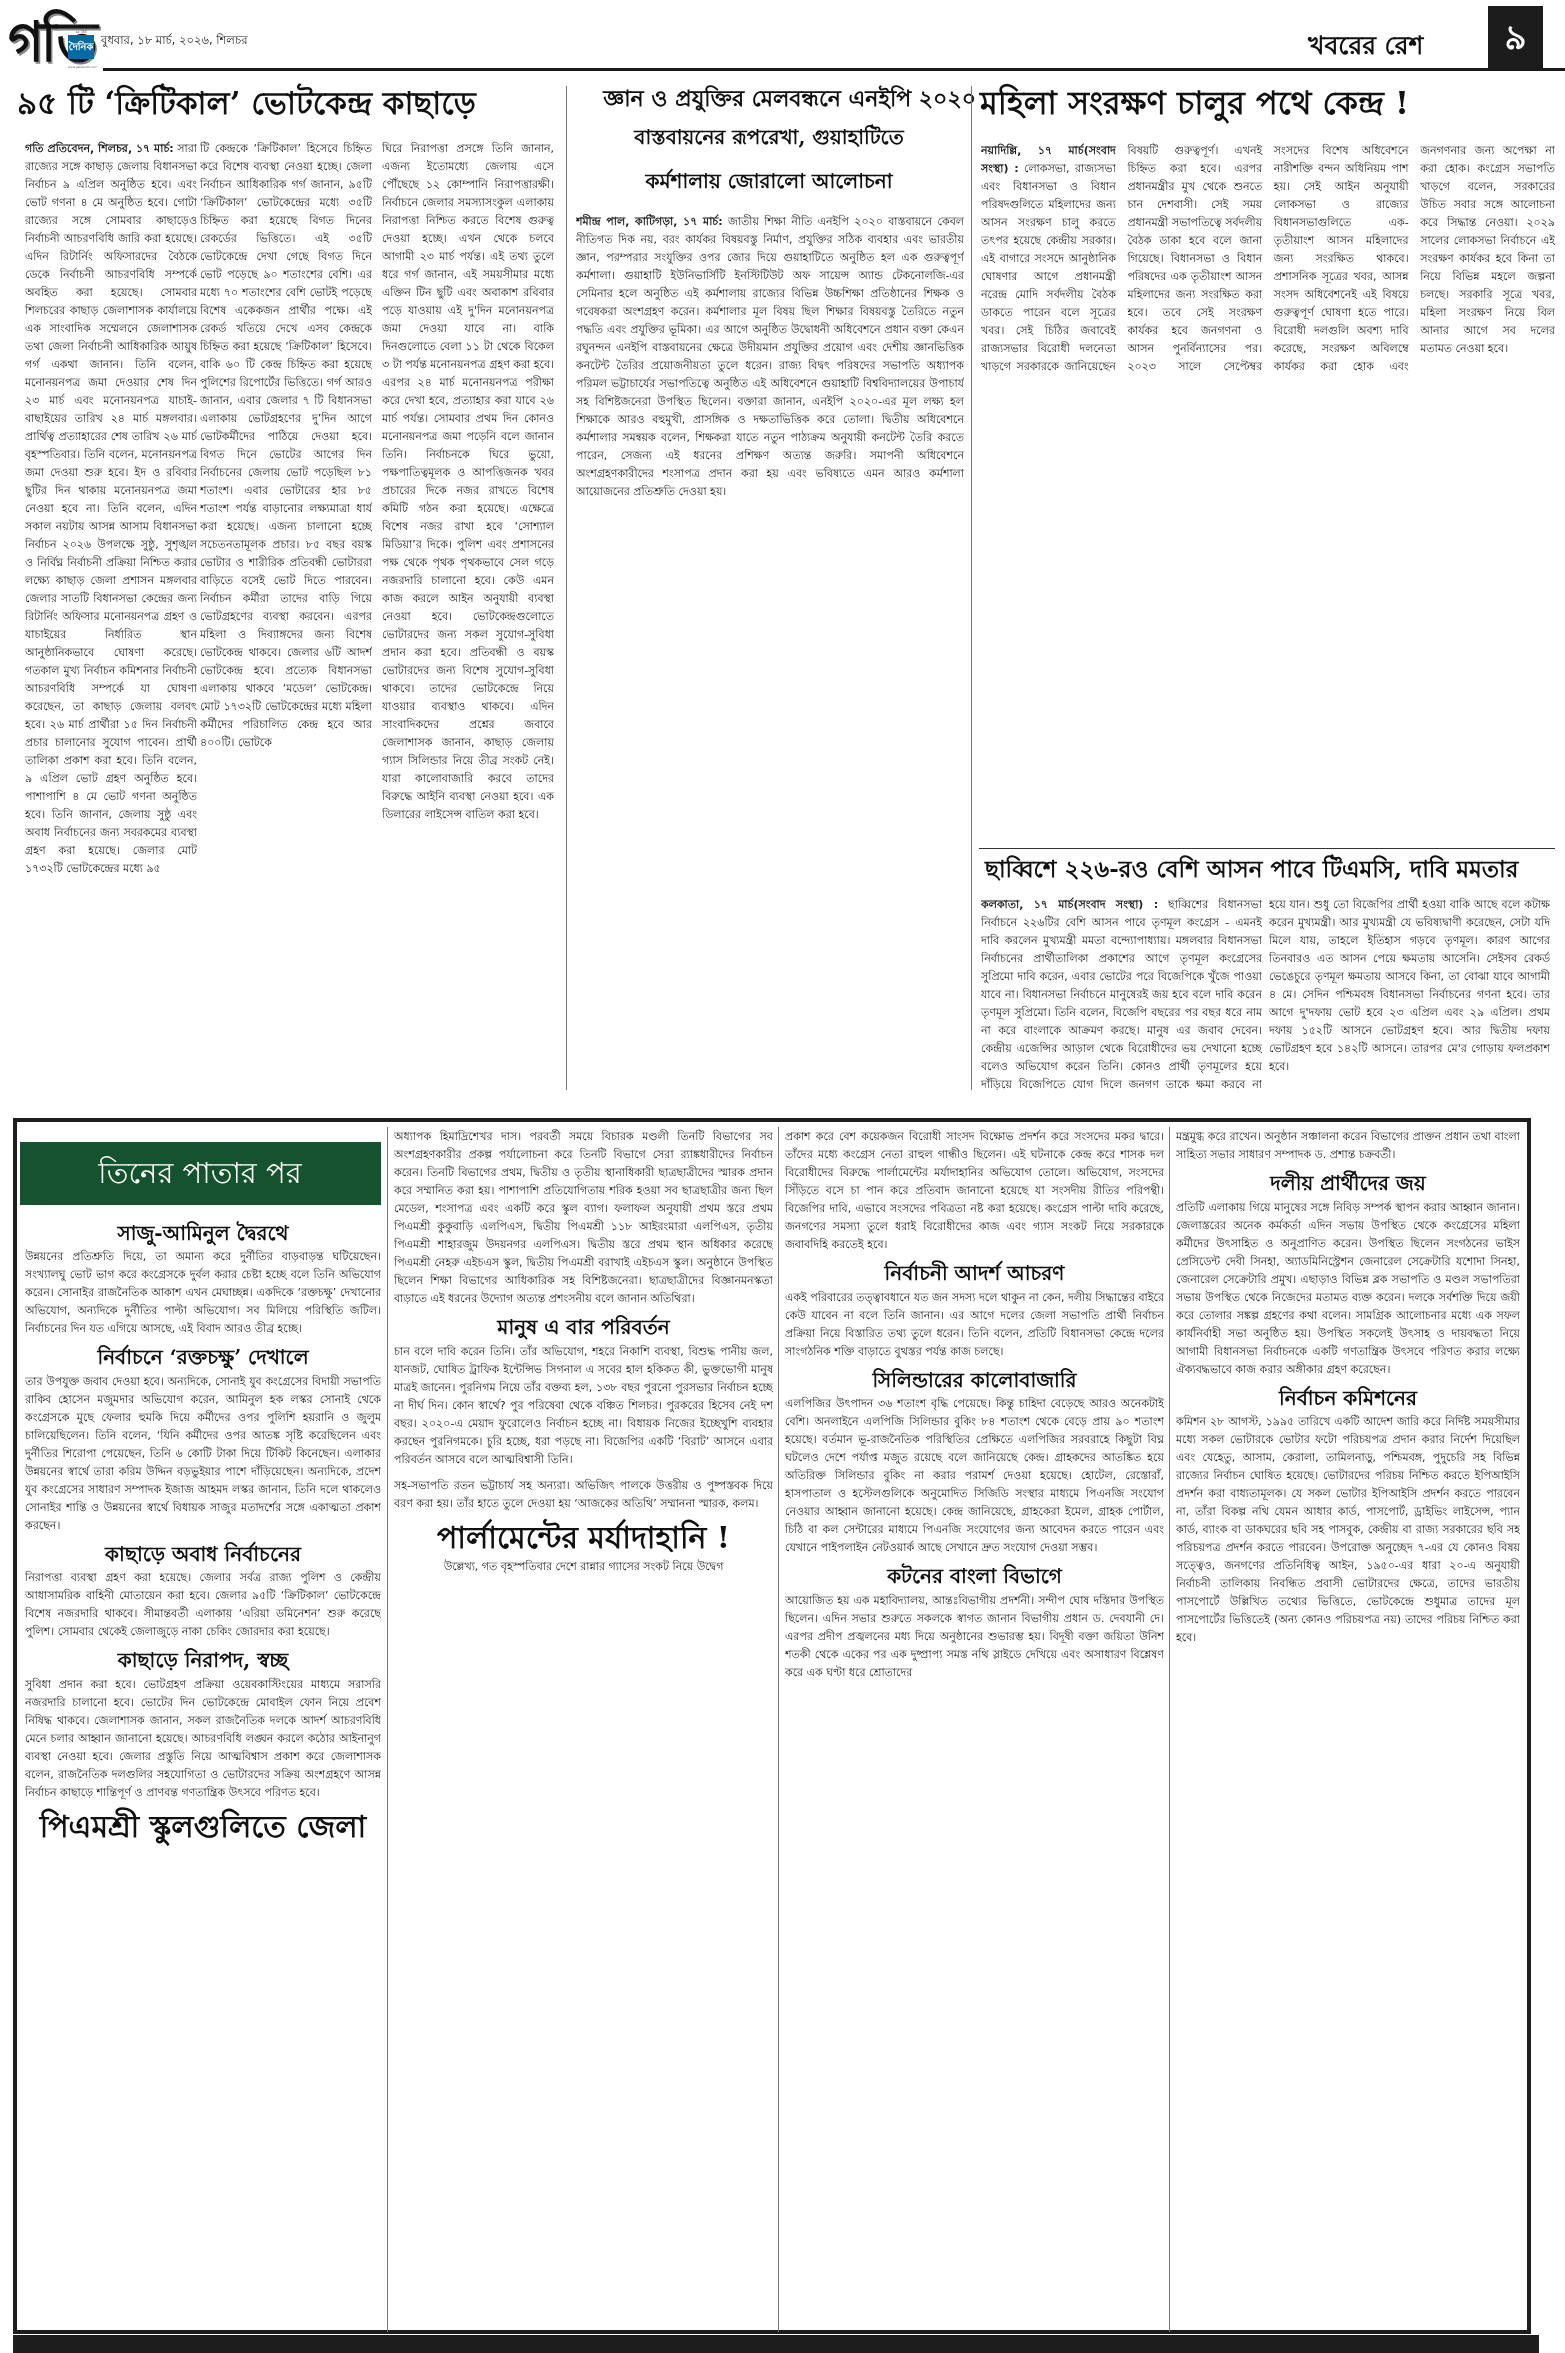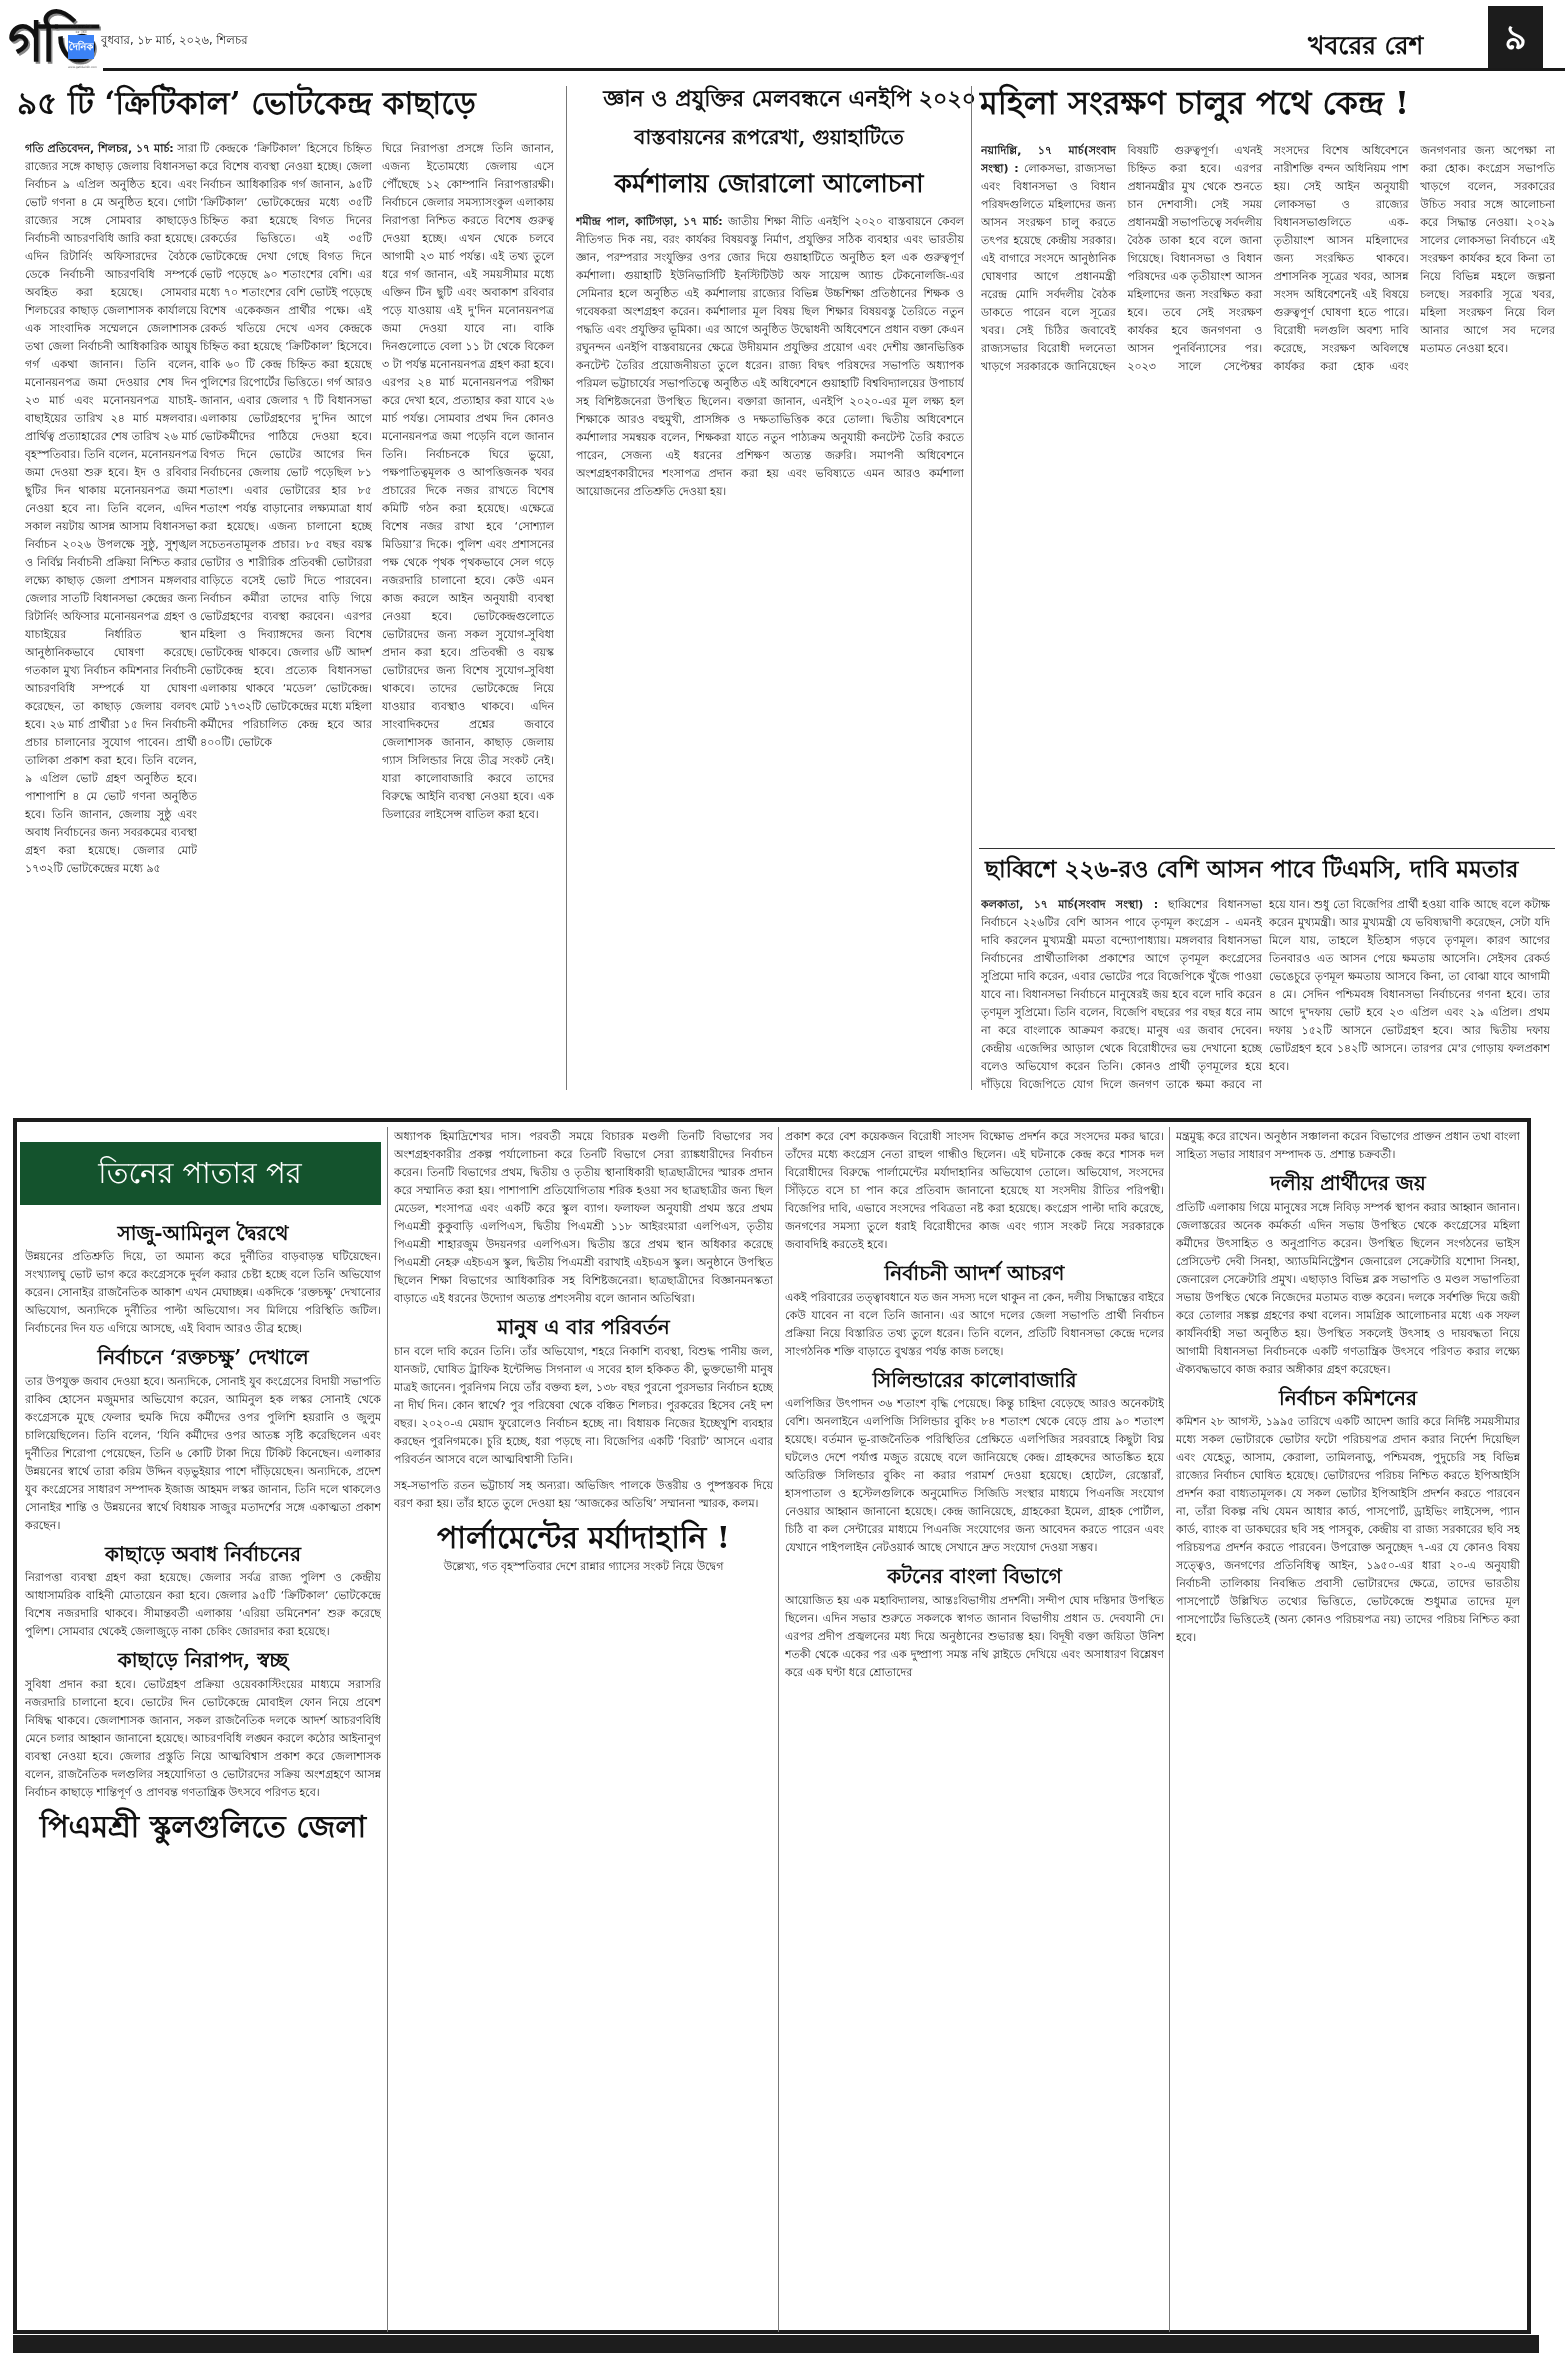--- a/index.html
+++ b/index.html
@@ -27,40 +27,40 @@
   .cont-banner{left:19.5px;top:1142px;width:361px;height:63px;background:#14532d;color:#fff;font-family:"DejaVu Serif",serif;font-size:29px;line-height:63px;text-align:center;}
   .sub-hl{font-family:"DejaVu Serif",serif;font-weight:bold;font-size:20px;color:#111;text-align:center;line-height:1.1;}
   .bottom-bar{left:12.6px;top:2335px;width:1526px;height:18.4px;background:#1d1d1d;}
 </style>
 </head>
 <body>
 
 <div class="abs logo">গতি</div>
 <div class="abs logo-badge">
   <div class="badge-top">দৈনিক ও প্রতিষ্ঠা ৬৫ বছর</div>
-  <div class="badge-red" style="background: #3b82f6;">দৈনিক</div>
+  <div class="badge-red" style="background: #0369a1;">দৈনিক</div>
   <div class="badge-bot">শিলচর · www.gatidainik.com</div>
 </div>
 <div class="abs date">বুধবার, ১৮ মার্চ, ২০২৬, শিলচর</div>
 <div class="abs section-name">খবরের রেশ</div>
 <div class="abs page-num">৯</div>
 <div class="abs rule-top"></div>
 
 <div class="abs hl" style="left:17px;top:87px;font-size:31px;">৯৫ টি ‘ক্রিটিকাল’ ভোটকেন্দ্র কাছাড়ে</div>
 <div class="abs body" style="left:25px;top:140px;width:172px;height:941px;">
   <span class="byline">গতি প্রতিবেদন, শিলচর, ১৭ মার্চ:</span>
   <span>সারা রাজ্যের সঙ্গে কাছাড় জেলায় বিধানসভা নির্বাচন ৯ এপ্রিল অনুষ্ঠিত হবে। এবং ভোট গণনা ৪ মে অনুষ্ঠিত হবে। গোটা রাজ্যের সঙ্গে সোমবার কাছাড়েও নির্বাচনী আচরণবিধি জারি করা হয়েছে। এদিন রিটার্নিং অফিসারদের বৈঠকে ডেকে নির্বাচনী আচরণবিধি সম্পর্কে অবহিত করা হয়েছে। সোমবার শিলচরের কাছাড় জেলাশাসক কার্যালয়ে এক সাংবাদিক সম্মেলনে জেলাশাসক তথা জেলা নির্বাচনী আধিকারিক আয়ুষ গর্গ একথা জানান। তিনি বলেন, মনোনয়নপত্র জমা দেওয়ার শেষ দিন ২৩ মার্চ এবং মনোনয়নপত্র যাচাই-বাছাইয়ের তারিখ ২৪ মার্চ মঙ্গলবার। প্রার্থিত্ব প্রত্যাহারের শেষ তারিখ ২৬ মার্চ বৃহস্পতিবার। তিনি বলেন, মনোনয়নপত্র জমা দেওয়া শুরু হবে। ইদ ও রবিবার ছুটির দিন থাকায় মনোনয়নপত্র জমা নেওয়া হবে না। তিনি বলেন, এদিন সকাল নয়টায় আসন্ন আসাম বিধানসভা নির্বাচন ২০২৬ উপলক্ষে সুষ্ঠু, সুশৃঙ্খল ও নির্বিঘ্ন নির্বাচনী প্রক্রিয়া নিশ্চিত করার লক্ষ্যে কাছাড় জেলা প্রশাসন মঙ্গলবার জেলার সাতটি বিধানসভা কেন্দ্রের জন্য রিটার্নিং অফিসার মনোনয়নপত্র গ্রহণ ও যাচাইয়ের নির্ধারিত স্থান আনুষ্ঠানিকভাবে ঘোষণা করেছে। গতকাল মুখ্য নির্বাচন কমিশনার নির্বাচনী আচরণবিধি সম্পর্কে যা ঘোষণা করেছেন, তা কাছাড় জেলায় বলবৎ হবে। ২৬ মার্চ প্রার্থীরা ১৫ দিন নির্বাচনী প্রচার চালানোর সুযোগ পাবেন। প্রার্থী তালিকা প্রকাশ করা হবে। তিনি বলেন, ৯ এপ্রিল ভোট গ্রহণ অনুষ্ঠিত হবে। পাশাপাশি ৪ মে ভোট গণনা অনুষ্ঠিত হবে। তিনি জানান, জেলায় সুষ্ঠু এবং অবাধ নির্বাচনের জন্য সবরকমের ব্যবস্থা গ্রহণ করা হয়েছে। জেলার মোট ১৭৩২টি ভোটকেন্দ্রের মধ্যে ৯৫</span>
 </div>
 <div class="abs body" style="left:200px;top:140px;width:172px;height:941px;">টি কেন্দ্রকে ‘ক্রিটিকাল’ হিসেবে চিহ্নিত করে বিশেষ ব্যবস্থা নেওয়া হচ্ছে। জেলা নির্বাচন আধিকারিক গর্গ জানান, ৯৫টি ‘ক্রিটিকাল’ ভোটকেন্দ্রের মধ্যে ৩৫টি চিহ্নিত করা হয়েছে বিগত দিনের রেকর্ডের ভিত্তিতে। এই ৩৫টি ভোটকেন্দ্রে দেখা গেছে বিগত দিনে ভোট পড়েছে ৯০ শতাংশের বেশি। এর মধ্যে ৭০ শতাংশের বেশি ভোটই পড়েছে বিশেষ একেকজন প্রার্থীর পক্ষে। এই রেকর্ড খতিয়ে দেখে এসব কেন্দ্রকে চিহ্নিত করা হয়েছে ‘ক্রিটিকাল’ হিসেবে। বাকি ৬০ টি কেন্দ্র চিহ্নিত করা হয়েছে পুলিশের রিপোর্টের ভিত্তিতে। গর্গ আরও জানান, এবার জেলার ৭ টি বিধানসভা এলাকায় ভোটগ্রহণের দু’দিন আগে ভোটকর্মীদের পাঠিয়ে দেওয়া হবে। বিগত দিনে ভোটের আগের দিন নির্বাচনের জেলায় ভোট পড়েছিল ৮১ শতাংশ। এবার ভোটারের হার ৮৫ শতাংশ পর্যন্ত বাড়ানোর লক্ষ্যমাত্রা ধার্য করা হয়েছে। এজন্য চালানো হচ্ছে সচেতনতামূলক প্রচার। ৮৫ বছর বয়স্ক ভোটার ও শারীরিক প্রতিবন্ধী ভোটাররা বাড়িতে বসেই ভোট দিতে পারবেন। নির্বাচন কর্মীরা তাদের বাড়ি গিয়ে ভোটগ্রহণের ব্যবস্থা করবেন। এরপর মহিলা ও দিব্যাঙ্গদের জন্য বিশেষ ভোটকেন্দ্র থাকবে। জেলার ৬টি আদর্শ ভোটকেন্দ্র হবে। প্রত্যেক বিধানসভা এলাকায় থাকবে ‘মডেল’ ভোটকেন্দ্র। মোট ১৭৩২টি ভোটকেন্দ্রের মধ্যে মহিলা কর্মীদের পরিচালিত কেন্দ্র হবে আর ৪০০টি। ভোটকে</div>
 <div class="abs body" style="left:382px;top:140px;width:172px;height:941px;">ঘিরে নিরাপত্তা প্রসঙ্গে তিনি জানান, এজন্য ইতোমধ্যে জেলায় এসে পৌঁছেছে ১২ কোম্পানি নিরাপত্তারক্ষী। নির্বাচনে জেলার সমস্যাসংকুল এলাকায় নিরাপত্তা নিশ্চিত করতে বিশেষ গুরুত্ব দেওয়া হচ্ছে। এখন থেকে চলবে আগামী ২৩ মার্চ পর্যন্ত। এই তথ্য তুলে ধরে গর্গ জানান, এই সময়সীমার মধ্যে এক্তিন টিন ছুটি এবং অবাকাশ রবিবার পড়ে যাওয়ায় এই দু'দিন মনোনয়নপত্র জমা দেওয়া যাবে না। বাকি দিনগুলোতে বেলা ১১ টা থেকে বিকেল ৩ টা পর্যন্ত মনোনয়নপত্র গ্রহণ করা হবে। এরপর ২৪ মার্চ মনোনয়নপত্র পরীক্ষা করে দেখা হবে, প্রত্যাহার করা যাবে ২৬ মার্চ পর্যন্ত। সোমবার প্রথম দিন কোনও মনোনয়নপত্র জমা পড়েনি বলে জানান তিনি। নির্বাচনকে ঘিরে ভুয়ো, পক্ষপাতিত্বমূলক ও আপত্তিজনক খবর প্রচারের দিকে নজর রাখতে বিশেষ কমিটি গঠন করা হয়েছে। এক্ষেত্রে বিশেষ নজর রাখা হবে ‘সোশ্যাল মিডিয়া’র দিকে। পুলিশ এবং প্রশাসনের পক্ষ থেকে পৃথক পৃথকভাবে সেল গড়ে নজরদারি চালানো হবে। কেউ এমন কাজ করলে আইন অনুযায়ী ব্যবস্থা নেওয়া হবে। ভোটকেন্দ্রগুলোতে ভোটারদের জন্য সকল সুযোগ-সুবিধা প্রদান করা হবে। প্রতিবন্ধী ও বয়স্ক ভোটারদের জন্য বিশেষ সুযোগ-সুবিধা থাকবে। তাদের ভোটকেন্দ্রে নিয়ে যাওয়ার ব্যবস্থাও থাকবে। এদিন সাংবাদিকদের প্রশ্নের জবাবে জেলাশাসক জানান, কাছাড় জেলায় গ্যাস সিলিন্ডার নিয়ে তীব্র সংকট নেই। যারা কালোবাজারি করবে তাদের বিরুদ্ধে আইনি ব্যবস্থা নেওয়া হবে। এক ডিলারের লাইসেন্স বাতিল করা হবে।</div>
 <div class="abs col-rule" style="left:566px;top:86px;height:1004px;"></div>
 
 <div class="abs hl" style="left:586px;top:87px;width:390px;text-align:right;font-size:22px;">জ্ঞান ও প্রযুক্তির মেলবন্ধনে এনইপি ২০২০</div>
 <div class="abs hl" style="left:574px;top:127px;width:390px;text-align:center;font-size:20px;">বাস্তবায়নের রূপরেখা, গুয়াহাটিতে</div>
-<div class="abs hl" style="left:574px;top:171px;width:390px;text-align:center;font-size:25px;">কর্মশালায় জোরালো আলোচনা</div>
+<div class="abs hl" style="left:574px;top:171px;width:390px;text-align:center;font-size:20px;">কর্মশালায় জোরালো আলোচনা</div>
 <div class="abs body" style="left:576px;top:213px;width:388px;height:866px;">
   <span class="byline">শমীন্দ্র পাল, কাটিগড়া, ১৭ মার্চ:</span>
   <span>জাতীয় শিক্ষা নীতি এনইপি ২০২০ বাস্তবায়নে কেবল নীতিগত দিক নয়, বরং কার্যকর বিষয়বস্তু নির্মাণ, প্রযুক্তির সঠিক ব্যবহার এবং ভারতীয় জ্ঞান, পরম্পরার সংযুক্তির ওপর জোর দিয়ে গুয়াহাটিতে অনুষ্ঠিত হল এক গুরুত্বপূর্ণ কর্মশালা। গুয়াহাটি ইউনিভার্সিটি ইনস্টিটিউট অফ সায়েন্স অ্যান্ড টেকনোলজি-এর সেমিনার হলে অনুষ্ঠিত এই কর্মশালায় রাজ্যের বিভিন্ন উচ্চশিক্ষা প্রতিষ্ঠানের শিক্ষক ও গবেষকরা অংশগ্রহণ করেন। কর্মশালার মূল বিষয় ছিল শিক্ষার বিষয়বস্তু তৈরিতে নতুন পদ্ধতি এবং প্রযুক্তির ভূমিকা। এর আগে অনুষ্ঠিত উদ্বোধনী অধিবেশনে প্রধান বক্তা কেএন রঘুনন্দন এনইপি বাস্তবায়নের ক্ষেত্রে উদীয়মান প্রযুক্তির প্রয়োগ এবং দেশীয় জ্ঞানভিত্তিক কনটেন্ট তৈরির প্রয়োজনীয়তা তুলে ধরেন। রাজ্য বিদ্বৎ পরিষদের সভাপতি অধ্যাপক পরিমল ভট্টাচার্যের সভাপতিত্বে অনুষ্ঠিত এই অধিবেশনে গুয়াহাটি বিশ্ববিদ্যালয়ের উপাচার্য সহ বিশিষ্টজনেরা উপস্থিত ছিলেন। বক্তারা জানান, এনইপি ২০২০-এর মূল লক্ষ্য হল শিক্ষাকে আরও বহুমুখী, প্রাসঙ্গিক ও দক্ষতাভিত্তিক করে তোলা। দ্বিতীয় অধিবেশনে কর্মশালার সমন্বয়ক বলেন, শিক্ষকরা যাতে নতুন পাঠ্যক্রম অনুযায়ী কনটেন্ট তৈরি করতে পারেন, সেজন্য এই ধরনের প্রশিক্ষণ অত্যন্ত জরুরি। সমাপনী অধিবেশনে অংশগ্রহণকারীদের শংসাপত্র প্রদান করা হয় এবং ভবিষ্যতে এমন আরও কর্মশালা আয়োজনের প্রতিশ্রুতি দেওয়া হয়।</span>
 </div>
 <div class="abs col-rule" style="left:971px;top:86px;height:1004px;"></div>
 
 <div class="abs hl" style="left:980px;top:87px;font-size:32px;">মহিলা সংরক্ষণ চালুর পথে কেন্দ্র !</div>
 <div class="abs body" style="left:981px;top:142px;width:574px;height:700px;column-count:4;column-gap:11.5px;">
   <span class="byline">নয়াদিল্লি, ১৭ মার্চ(সংবাদ সংস্থা) :</span>
   <span>লোকসভা, রাজ্যসভা এবং বিধানসভা ও বিধান পরিষদগুলিতে মহিলাদের জন্য আসন সংরক্ষণ চালু করতে তৎপর হয়েছে কেন্দ্রীয় সরকার। এই বাগারে সংসদে আনুষ্ঠানিক ঘোষণার আগে প্রধানমন্ত্রী নরেন্দ্র মোদি সর্বদলীয় বৈঠক ডাকতে পারেন বলে সূত্রের খবর। সেই চিঠির জবাবেই রাজ্যসভার বিরোধী দলনেতা খাড়গে সরকারকে জানিয়েছেন বিষয়টি গুরুত্বপূর্ণ। এখনই চিহ্নিত করা হবে। এরপর প্রধানমন্ত্রীর মুখ থেকে শুনতে চান দেশবাসী। সেই সময় প্রধানমন্ত্রী সভাপতিত্বে সর্বদলীয় বৈঠক ডাকা হবে বলে জানা গিয়েছে। বিধানসভা ও বিধান পরিষদের এক তৃতীয়াংশ আসন মহিলাদের জন্য সংরক্ষিত করা হবে। তবে সেই সংরক্ষণ কার্যকর হবে জনগণনা ও আসন পুনর্বিন্যাসের পর। ২০২৩ সালে সেপ্টেম্বর সংসদের বিশেষ অধিবেশনে নারীশক্তি বন্দন অধিনিয়ম পাশ হয়। সেই আইন অনুযায়ী লোকসভা ও রাজ্যের বিধানসভাগুলিতে এক-তৃতীয়াংশ আসন মহিলাদের জন্য সংরক্ষিত থাকবে। প্রশাসনিক সূত্রের খবর, আসন্ন সংসদ অধিবেশনেই এই বিষয়ে গুরুত্বপূর্ণ ঘোষণা হতে পারে। বিরোধী দলগুলি অবশ্য দাবি করেছে, সংরক্ষণ অবিলম্বে কার্যকর করা হোক এবং জনগণনার জন্য অপেক্ষা না করা হোক। কংগ্রেস সভাপতি খাড়গে বলেন, সরকারের উচিত সবার সঙ্গে আলোচনা করে সিদ্ধান্ত নেওয়া। ২০২৯ সালের লোকসভা নির্বাচনে এই সংরক্ষণ কার্যকর হবে কিনা তা নিয়ে বিভিন্ন মহলে জল্পনা চলছে। সরকারি সূত্রে খবর, মহিলা সংরক্ষণ নিয়ে বিল আনার আগে সব দলের মতামত নেওয়া হবে।</span>

